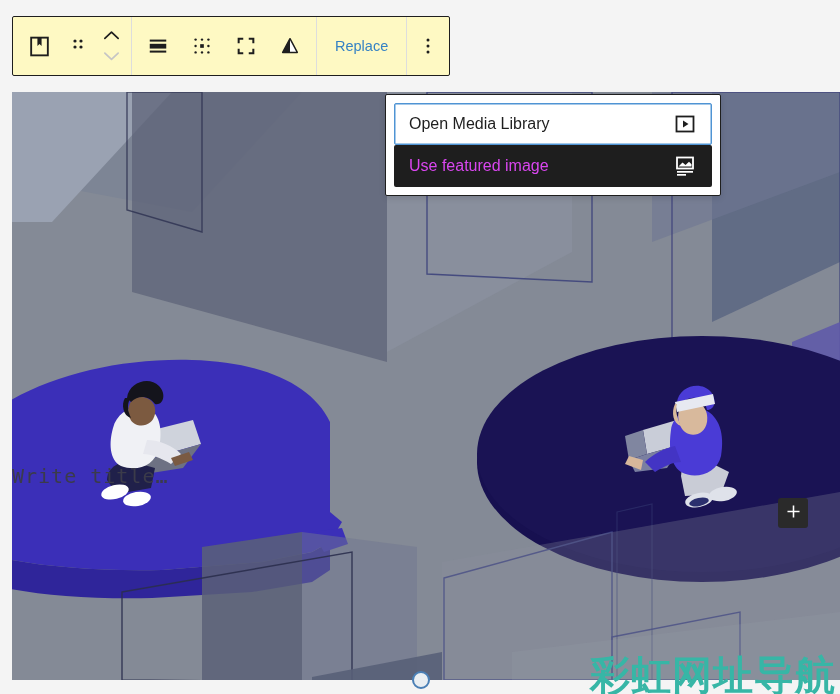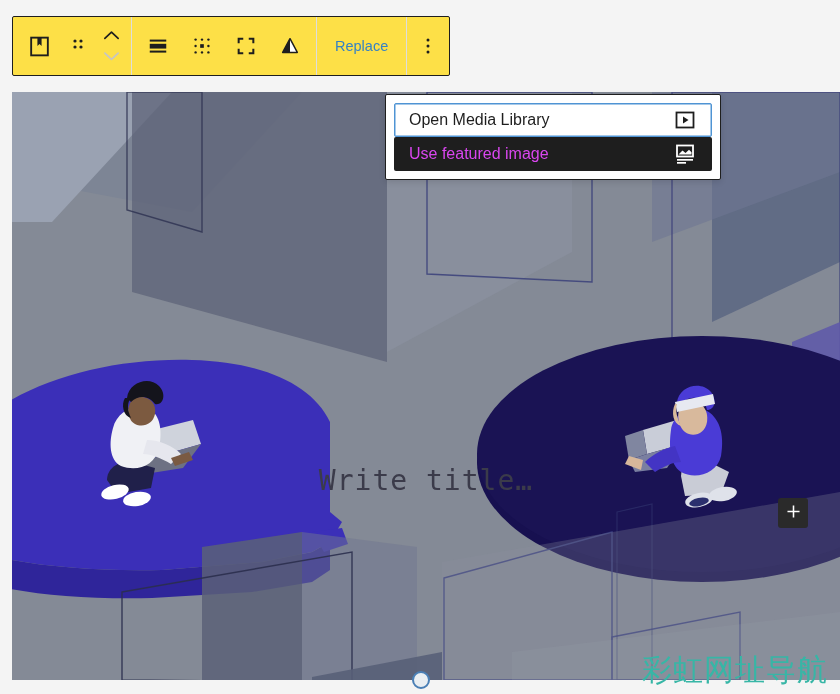--- a/index.html
+++ b/index.html
@@ -20,21 +20,21 @@
   }
 
   
   .block-toolbar {
     position: absolute;
     left: 12px;
     top: 16px;
     height: 60px;
     display: flex;
     align-items: stretch;
-    background: #fde047;
+    background: #fef9c3;
     border: 1px solid #1e1e1e;
     border-radius: 2px;
     z-index: 30;
   }
   .tb-group {
     display: flex;
     align-items: center;
     padding: 0 4px;
     border-right: 1px solid #ddd;
   }
@@ -90,23 +90,22 @@
     background: #7d8593;
   }
   .cover-canvas { position: absolute; inset: 0; }
 
   
   .cover-title {
     position: absolute;
     left: 0;
     right: 0;
     top: 372px;
-    text-align: center;
     font-family: "DejaVu Sans Mono", "Liberation Mono", monospace;
-    font-size: 28px;
+    font-size: 20px;
     letter-spacing: 1px;
     color: #3b3b4a;
     z-index: 12;
     user-select: none;
   }
 
   
   .appender {
     position: absolute;
     left: 766px;
@@ -133,24 +132,24 @@
     border-radius: 50%;
     background: #e9eef2;
     border: 2.5px solid #4a7fb5;
     z-index: 25;
     cursor: ns-resize;
   }
 
   
   .watermark {
     position: absolute;
-    right: 12px;
+    right: 4px;
     top: 655px;
-    font-size: 30px;
-    font-weight: normal;
+    font-size: 40px;
+    font-weight: bold;
     color: #37b6a6;
     letter-spacing: 1px;
     line-height: 1;
     z-index: 26;
     white-space: nowrap;
     user-select: none;
     font-family: "DejaVu Sans", sans-serif;
   }
 
   
@@ -163,21 +162,21 @@
     border: 1px solid #1e1e1e;
     border-radius: 2px;
     padding: 8px;
     z-index: 40;
     box-shadow: 0 2px 6px rgba(0,0,0,0.12);
   }
   .menu-item {
     display: flex;
     align-items: center;
     justify-content: space-between;
-    height: 34px;
+    height: 42px;
     padding: 0 14px;
     font-size: 16px;
     color: #1e1e1e;
     cursor: pointer;
     background: transparent;
     border: 1.5px solid transparent;
     border-radius: 2px;
     width: 100%;
     text-align: left;
     font-family: "Liberation Sans", sans-serif;

